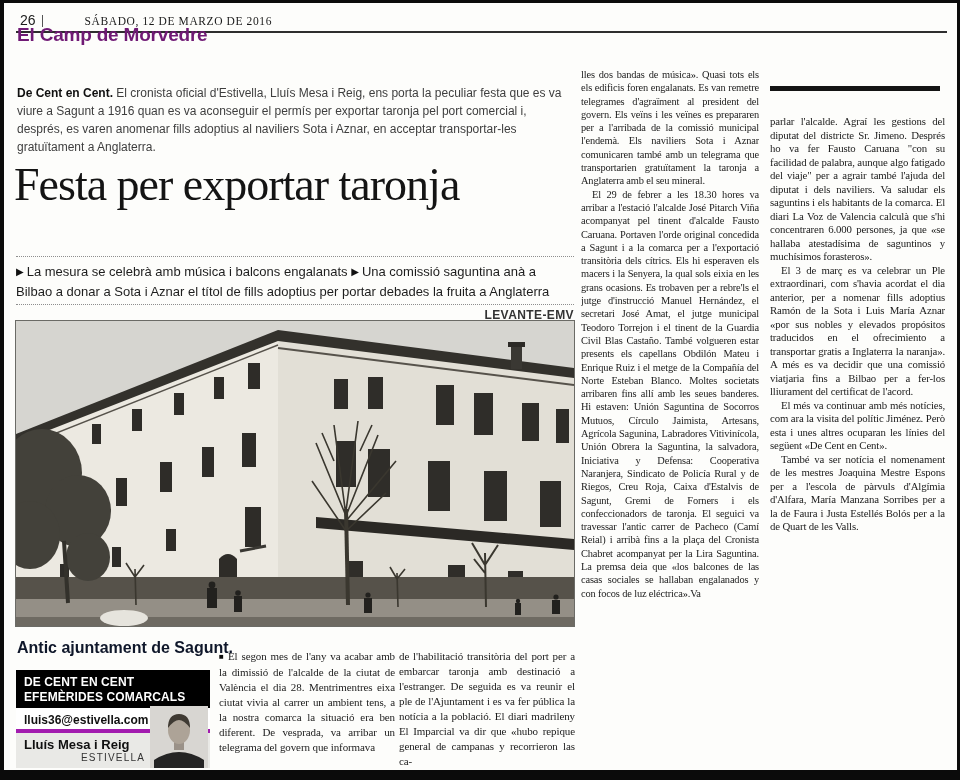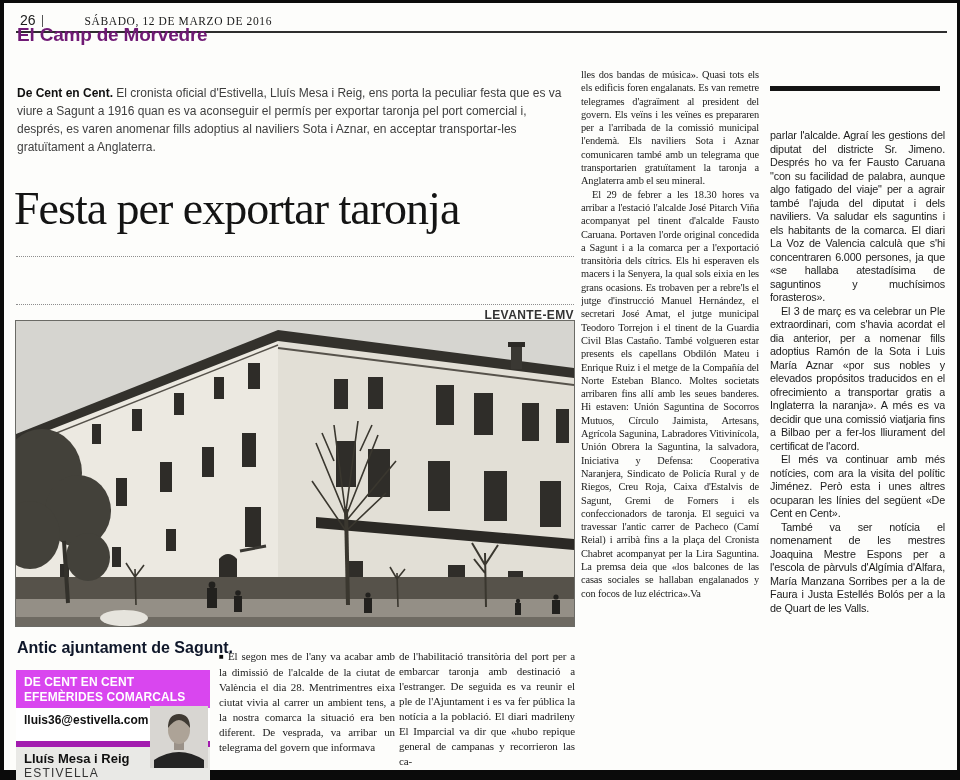--- a/index.html
+++ b/index.html
@@ -20,58 +20,58 @@
   .date     { font-family:"Liberation Serif","DejaVu Serif",serif; font-size:11.5px; letter-spacing:.6px;padding-left:36px; }
   .masthead { position:absolute; top:12px; right:16px; }
   .mh-name  { font-weight:bold; font-size:14px; letter-spacing:-0.2px; color:#111; }
   .mh-suffix{ font-family:"Liberation Serif","DejaVu Serif",serif; font-size:10px; letter-spacing:.6px; color:#222; }
   .headrule { position:absolute; top:31px; left:16px; right:13px; border-top:2px solid #2e2e2e; }
   .section-title { position:absolute; top:24px; left:17px; font-size:19px; font-weight:800; letter-spacing:-0.2px; color:#701a75;text-align:right; }
 
   
   .kicker { position:absolute; top:84px; left:17px; width:557px; font-size:12px; line-height:18px; color:#3e3e3e; }
   .kicker .lead { font-weight:bold; color:#101010; }
-  .headline { position:absolute; top:182px; left:14px; width:560px; font-family:"Liberation Serif","DejaVu Serif",serif; font-weight:400; font-size:46px; letter-spacing:-1px; color:#141414; }
+  .headline { position:absolute; top:158px; left:14px; width:560px; font-family:"Liberation Serif","DejaVu Serif",serif; font-weight:400; font-size:46px; letter-spacing:-1px; color:#141414; }
   .dotrule { position:absolute; left:16px; width:558px; border-top:1px dotted #8e8e8e; }
   .dot1 { top:256px; } .dot2 { top:304px; }
   .subhead { position:absolute; top:262px; left:16px; width:558px; font-size:13px; line-height:19px; color:#1d1d1d; text-align:left; }
   .tri { font-size:10px; position:relative; top:-1px; margin-right:3px; color:#111; }
   .credit { position:absolute; top:308px; left:16px; width:558px; text-align:right; font-size:12px; font-weight:bold; letter-spacing:.4px; color:#333; }
 
   
   .photo { position:absolute; top:321px; left:16px; width:558px; height:305px; outline:1px solid #6b6b66; background:#d4d3ce; }
   .caption { position:absolute; top:632px; left:17px; font-size:16px; font-weight:bold; color:#0f172a;margin-top:7px; }
 
   
   .authorbox { position:absolute; top:670px; left:16px; width:194px; height:98px; background:#fff; }
-  .ab-head { background:#d946ef; color:#fff; height:38px; padding:5px 8px; font-size:12px; font-weight:bold; line-height:14.5px; letter-spacing:.1px; }
-  .ab-email { height:39px; padding:5px 8px 16px 8px; font-size:12px; font-weight:bold; color:#111; border-bottom:6px solid #a21caf; }
+  .ab-head { background:#000000; color:#fff; height:38px; padding:5px 8px; font-size:12px; font-weight:bold; line-height:14.5px; letter-spacing:.1px; }
+  .ab-email { height:25px; padding:5px 8px 16px 8px; font-size:12px; font-weight:bold; color:#111; border-bottom:4px solid #a21caf; }
   .ab-name { background:#e9e9e6; height:35px; padding:4px 8px 12px 8px; }
   .ab-name .nm { font-size:13px; font-weight:bold; color:#101010; }
-  .ab-name .pl { font-size:12px; letter-spacing:1.2px; color:#333; }
+  .ab-name .pl { font-size:10px; letter-spacing:1.2px; color:#333;text-align:center; }
   .ab-photo { position:absolute; right:2px; bottom:0; width:58px; height:62px; }
 
   
   .bcol { position:absolute; top:649px; width:176px; height:118px; overflow:hidden;
           font-family:"Liberation Serif","DejaVu Serif",serif; font-size:11px; line-height:15px;
           text-align:justify; letter-spacing:-0.1px; color:#1b1b1b; }
   .colA { left:219px; } .colB { left:399px; }
   .sqb { font-size:8px; position:relative; top:-1px; margin-right:3px; color:#0c0c0c; }
 
   
   .colMid { position:absolute; top:68px; left:581px; width:178px; height:684px; overflow:hidden;
             font-family:"Liberation Serif","DejaVu Serif",serif; font-size:10.4px; line-height:13.3px;
             letter-spacing:-0.15px; text-align:justify; color:#1b1b1b; }
   .colMid p + p { text-indent:11px; }
 
   
   .colRight { position:absolute; top:86px; left:770px; width:175px; height:683px; overflow:hidden; }
   .rc-bar { width:170px; height:5px; background:#141414; }
   .rc-title { margin-top:10px; width:164px; font-size:16px; line-height:21.5px; color:#1f1f1f; }
-  .rc-body { margin-top:38px; font-family:Liberation Sans, sans-serif; font-size:10.8px;
+  .rc-body { margin-top:24px; font-family:Liberation Serif, serif; font-size:10.8px;
              line-height:13.5px; letter-spacing:-0.15px; text-align:justify; color:#1b1b1b; }
   .rc-body p + p { text-indent:11px; }
 </style>
 </head>
 <body>
 
 <div class="page">
   <div class="frame-top"></div>
   <div class="frame-left"></div>
   <div class="frame-right"></div>
@@ -79,20 +79,24 @@
 
   <div class="pageinfo">
     <span class="pagenum">26</span><span class="vsep"></span><span class="date">SÁBADO, 12 DE MARZO DE 2016</span>
   </div>
   <div class="headrule"></div>
   <div class="section-title">El Camp de Morvedre</div>
 
   <p class="kicker"><span class="lead">De Cent en Cent.</span> <span>El cronista oficial d'Estivella, Lluís Mesa i Reig, ens porta la peculiar festa que es va viure a Sagunt a 1916 quan es va aconseguir el permís per exportar taronja pel port comercial i, després, es varen anomenar fills adoptius al naviliers Sota i Aznar, en acceptar transportar-les gratuïtament a Anglaterra.</span></p>
   <h1 class="headline">Festa per exportar taronja</h1>
   <div class="dotrule dot1"></div>
+  <p class="subhead">
+    <span class="tri">▶</span><span>La mesura se celebrà amb música i balcons engalanats</span>
+    <span class="tri">▶</span><span>Una comissió saguntina anà a Bilbao a donar a Sota i Aznar el títol de fills adoptius per portar debades la fruita a Anglaterra</span>
+  </p>
   <div class="dotrule dot2"></div>
   <div class="credit">LEVANTE-EMV</div>
 
   <div class="photo">
     <svg width="558" height="305" viewBox="0 0 558 305" xmlns="http://www.w3.org/2000/svg">
       <rect x="0" y="0" width="558" height="305" fill="#d6d5d0"></rect>
 
       <polygon points="262,16 0,120 0,278 262,278" fill="#ece9e1"></polygon>
       <polygon points="262,16 558,54 558,278 262,278" fill="#e2dfd6"></polygon>
 

